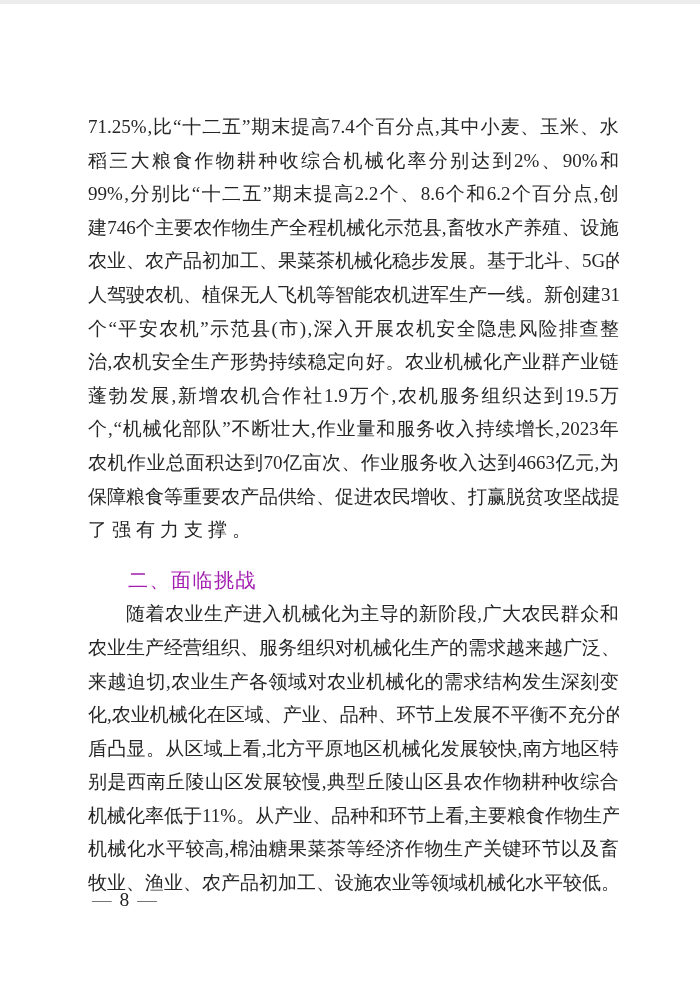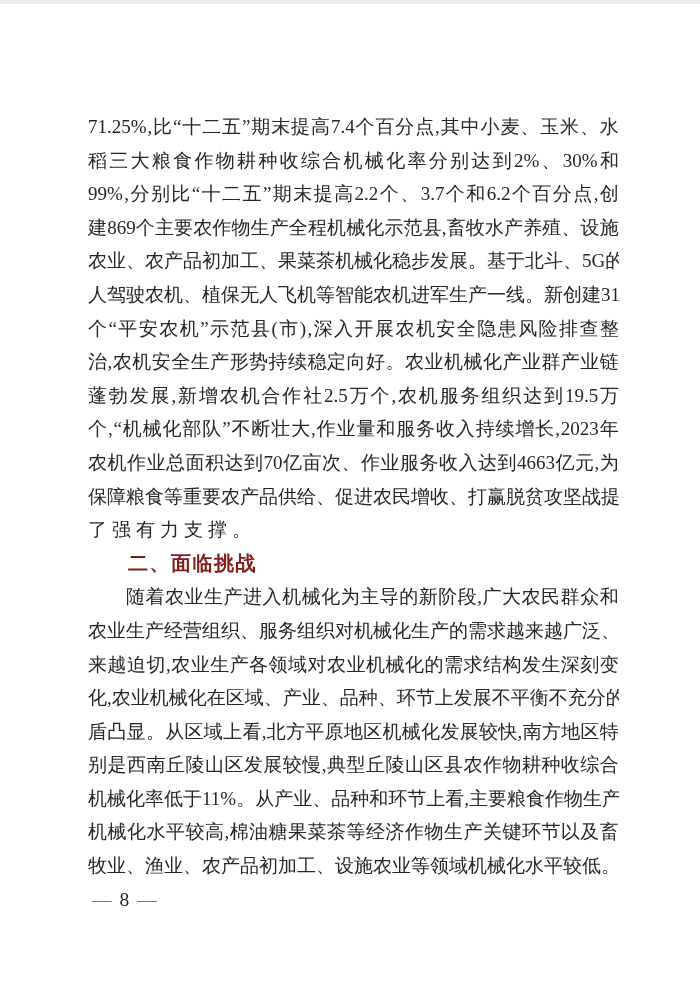--- a/index.html
+++ b/index.html
@@ -38,24 +38,25 @@
   .line.indent { padding-left: 38px; }
   .line.short {
     justify-content: flex-start;
     gap: 5px;
   }
   .heading {
     height: 33.6px;
     line-height: 33.6px;
     padding-left: 40px;
     font-family: "Liberation Sans", "DejaVu Sans", sans-serif;
-    font-weight: 700;
+    font-weight: 400;
     font-size: 20px;
-    color: #7f1d1d;
+    color: #a21caf;
     letter-spacing: 1.5px;
+    margin-top: 17px;
   }
   .page-footer {
     position: absolute;
     left: 92px;
     top: 885px;
     display: flex;
     align-items: baseline;
     gap: 8px;
     font-size: 19.5px;
     line-height: 30px;
@@ -116,55 +117,55 @@
           <span>机</span>
           <span>械</span>
           <span>化</span>
           <span>率</span>
           <span>分</span>
           <span>别</span>
           <span>达</span>
           <span>到</span>
           <span>2%</span>
           <span>、</span>
-          <span>30%</span>
+          <span>90%</span>
           <span>和</span>
         </div>
         <div class="line">
           <span>99%</span>
           <span>,</span>
           <span>分</span>
           <span>别</span>
           <span>比</span>
           <span>“</span>
           <span>十</span>
           <span>二</span>
           <span>五</span>
           <span>”</span>
           <span>期</span>
           <span>末</span>
           <span>提</span>
           <span>高</span>
           <span>2.2</span>
           <span>个</span>
           <span>、</span>
-          <span>3.7</span>
+          <span>8.6</span>
           <span>个</span>
           <span>和</span>
           <span>6.2</span>
           <span>个</span>
           <span>百</span>
           <span>分</span>
           <span>点</span>
           <span>,</span>
           <span>创</span>
         </div>
         <div class="line">
           <span>建</span>
-          <span>869</span>
+          <span>746</span>
           <span>个</span>
           <span>主</span>
           <span>要</span>
           <span>农</span>
           <span>作</span>
           <span>物</span>
           <span>生</span>
           <span>产</span>
           <span>全</span>
           <span>程</span>
@@ -312,21 +313,21 @@
           <span>发</span>
           <span>展</span>
           <span>,</span>
           <span>新</span>
           <span>增</span>
           <span>农</span>
           <span>机</span>
           <span>合</span>
           <span>作</span>
           <span>社</span>
-          <span>2.5</span>
+          <span>1.9</span>
           <span>万</span>
           <span>个</span>
           <span>,</span>
           <span>农</span>
           <span>机</span>
           <span>服</span>
           <span>务</span>
           <span>组</span>
           <span>织</span>
           <span>达</span>

